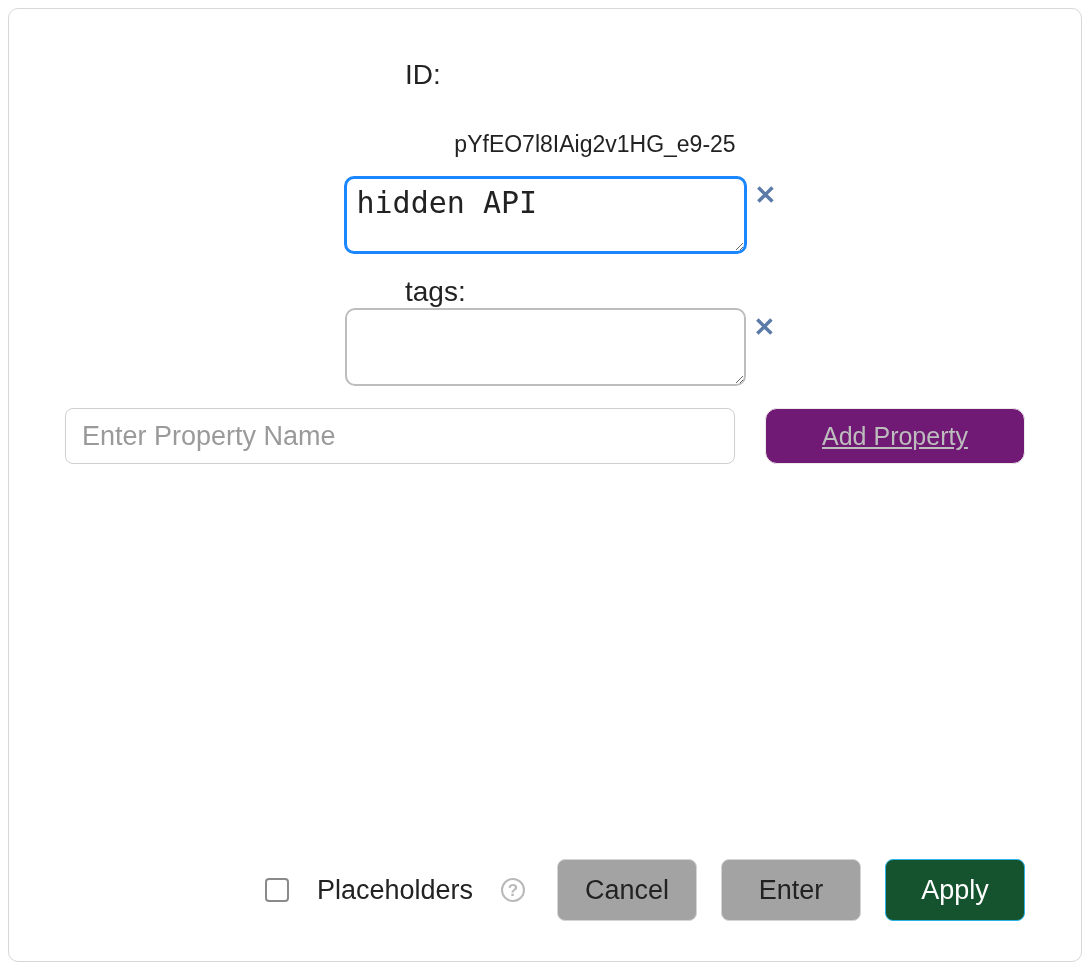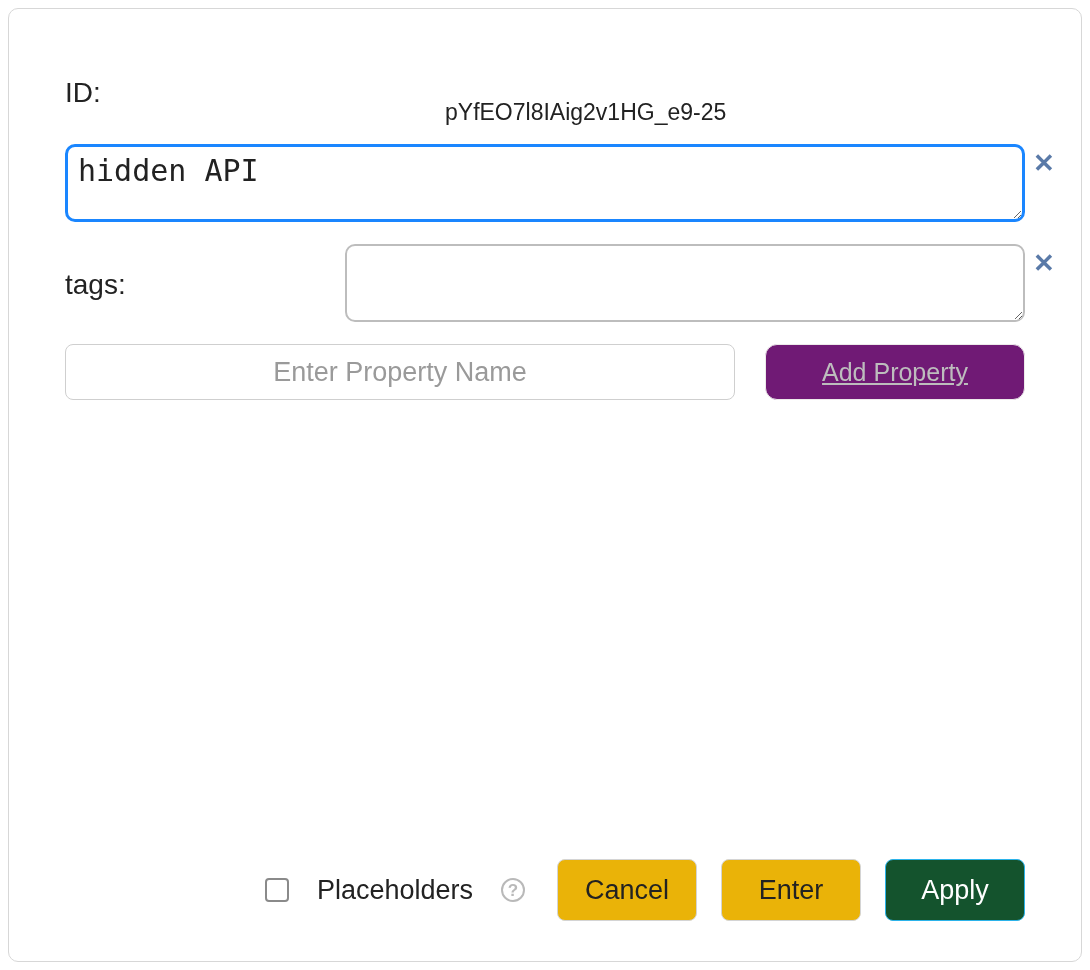--- a/index.html
+++ b/index.html
@@ -20,20 +20,21 @@
     display: flex;
     flex-direction: column;
   }
 
   .form-area { flex: 1 1 auto; }
 
   .row {
     display: flex;
     align-items: center;
     margin-bottom: 18px;
+    flex-direction: column;
   }
   .label-col {
     width: 280px;
     font-size: 28px;
     color: #222;
   }
   .value-col {
     flex: 1 1 auto;
     display: flex;
     align-items: center;
@@ -87,21 +88,20 @@
   }
   .name-input {
     flex: 1 1 auto;
     height: 56px;
     border: 1px solid #cfcfcf;
     border-radius: 8px;
     font-size: 27px;
     padding: 0 16px;
     color: #222;
     background: #fff;
-    text-align: center;
   }
   .name-input::placeholder { color: #9a9a9a; }
   .add-btn {
     width: 260px;
     height: 56px;
     border: 1px solid #eceaea;
     border-radius: 12px;
     background: #701a75;
     color: #bdbdbd;
     font-size: 25px;
@@ -143,21 +143,21 @@
     text-align: center;
     font-weight: 600;
     user-select: none;
   }
   .btn {
     height: 62px;
     min-width: 140px;
     padding: 0 26px;
     border-radius: 8px;
     border: 1px solid #d4d4d4;
-    background: #eab308;
+    background: #a3a3a3;
     color: #222;
     font-size: 27px;
     cursor: pointer;
   }
   .btn.primary {
     background: #14532d;
     border-color: #2bb3ea;
     color: #fff;
   }
 </style>

